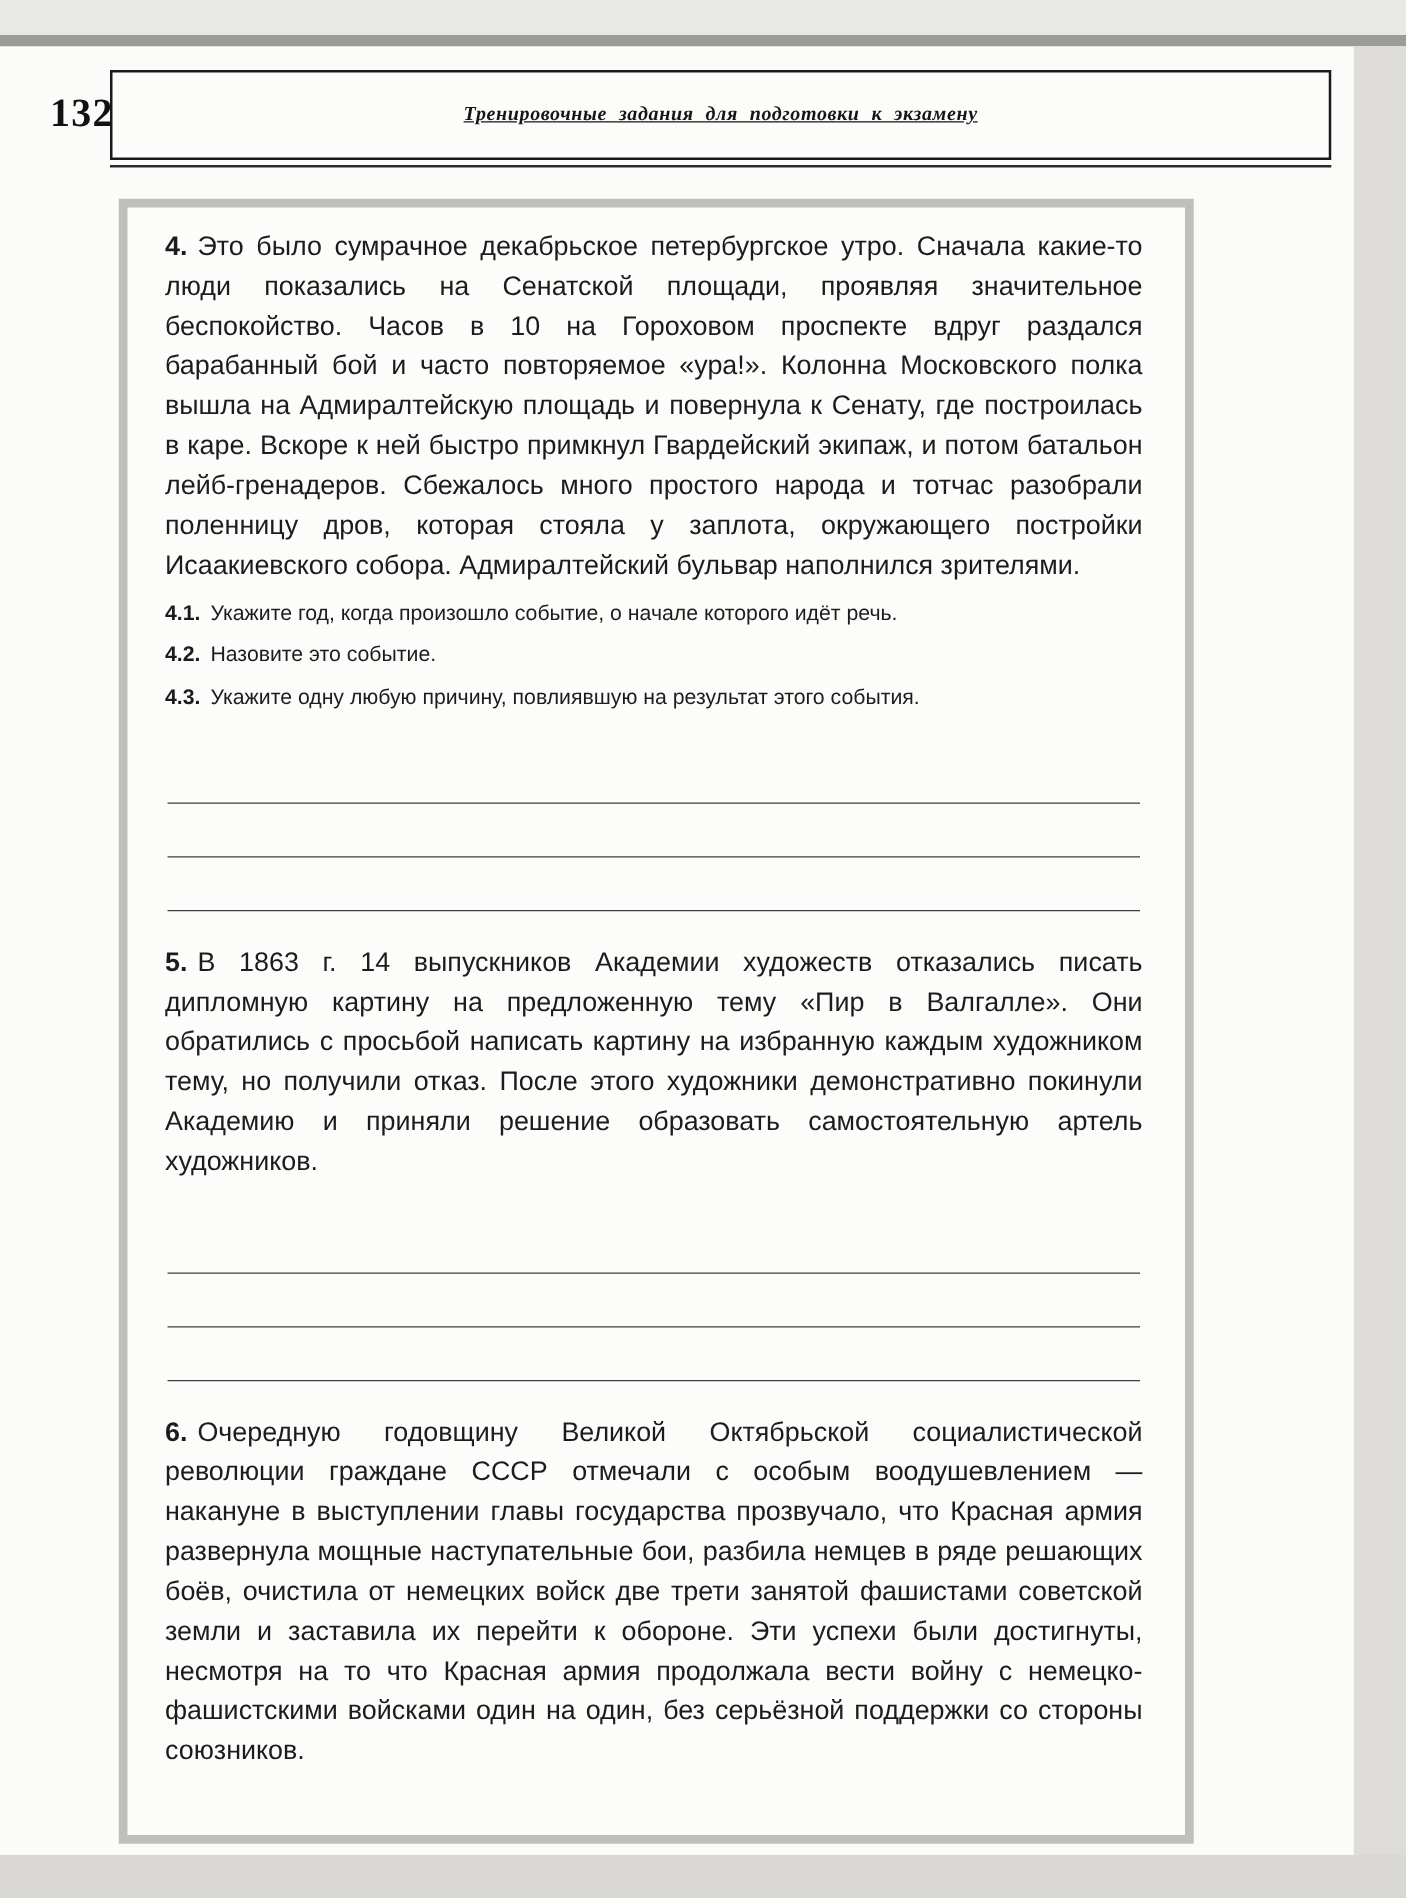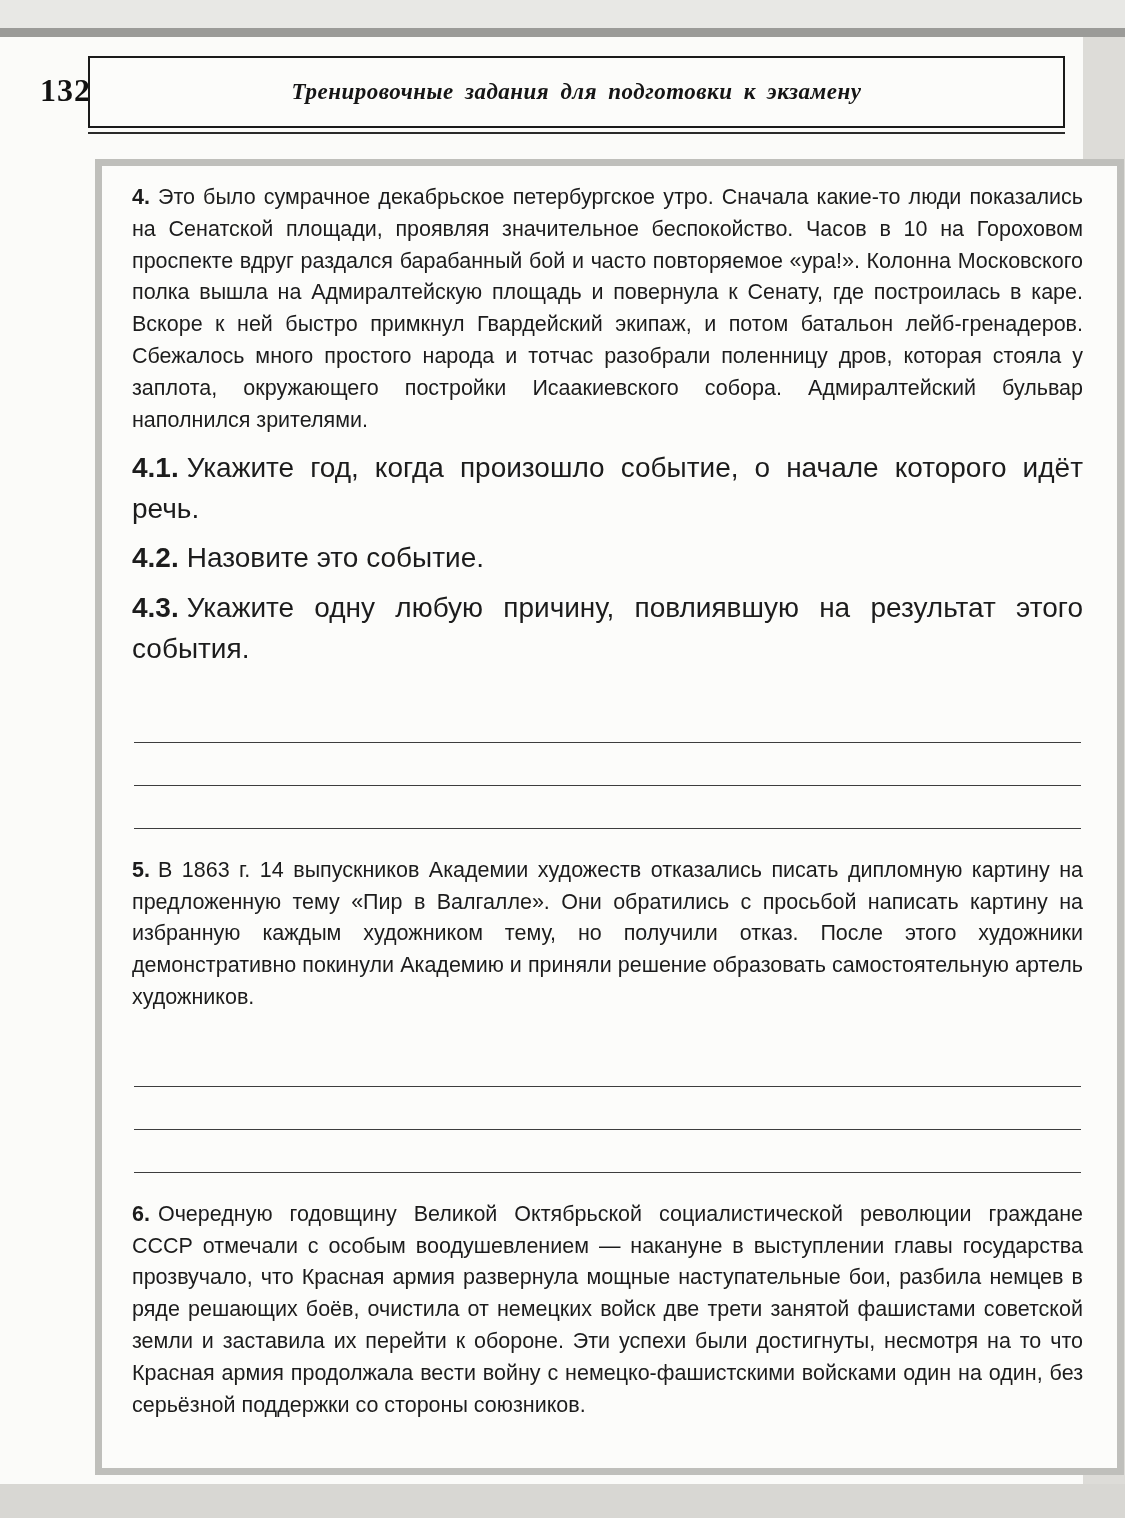--- a/index.html
+++ b/index.html
@@ -35,41 +35,41 @@
   }
   .header-box {
     position:absolute; left:88px; top:28px; width:977px; height:72px;
     border:2px solid #1a1a1a;
     background:#fcfcfa;
     display:flex; align-items:center; justify-content:center;
   }
   .header-title {
     font-family:"Liberation Serif", serif;
     font-weight:bold; font-style:italic;
-    font-size:23px; letter-spacing:0.5px; word-spacing:5px;
-    color:#151515; white-space:nowrap;
+    font-size:16px; letter-spacing:0.5px; word-spacing:5px;
+    color:#151515; white-space:nowrap;text-decoration:underline;
   }
   .header-underline {
     position:absolute; left:88px; top:104px; width:977px; height:2px;
     background:#2a2a2a;
   }
   .content-frame {
-    position:absolute; left:95px; top:131px; width:1029px; height:1316px;
+    position:absolute; left:95px; top:131px; width:860px; height:1316px;
     border:7px solid #bfbfbb;
     background:#fcfcfa;
     padding:16px 34px 10px 30px;
   }
   .task {
     margin:0 0 10px 0;
     font-size:21.5px; line-height:1.48;
     text-align:justify;
   }
   .sub {
     margin:0 0 8px 0;
-    font-size:28px; line-height:1.48;
+    font-size:17px; line-height:1.48;
     text-align:justify;
   }
   .num { font-weight:bold; margin-right:8px; }
   .answer-lines { margin:30px 0 26px 0; padding:0 2px; }
   .answer-line {
     height:43px;
     border-bottom:1.6px solid #3d3d3d;
   }
 </style>
 </head>

